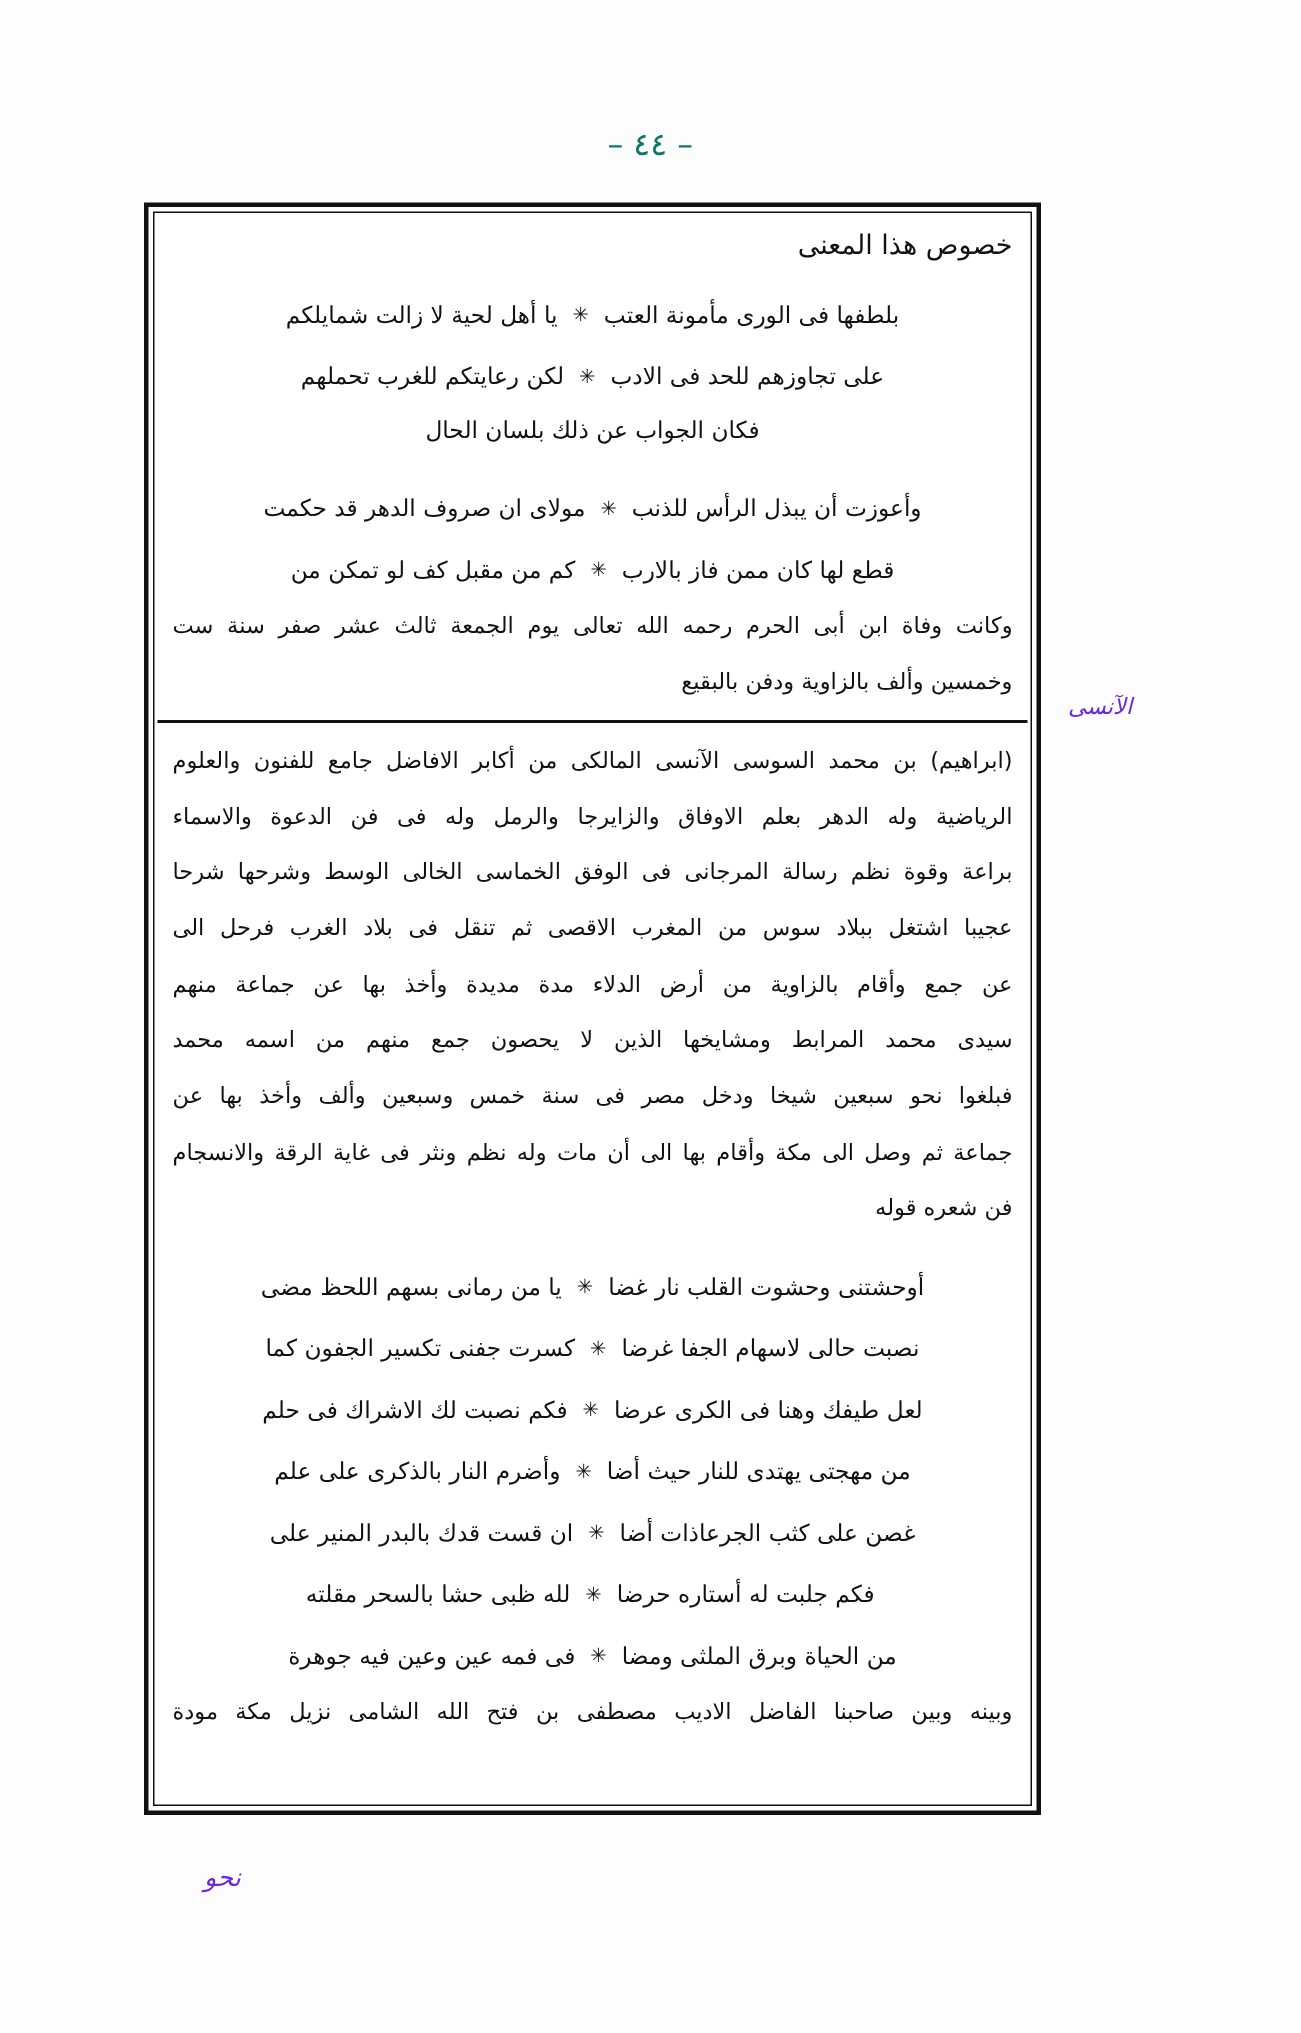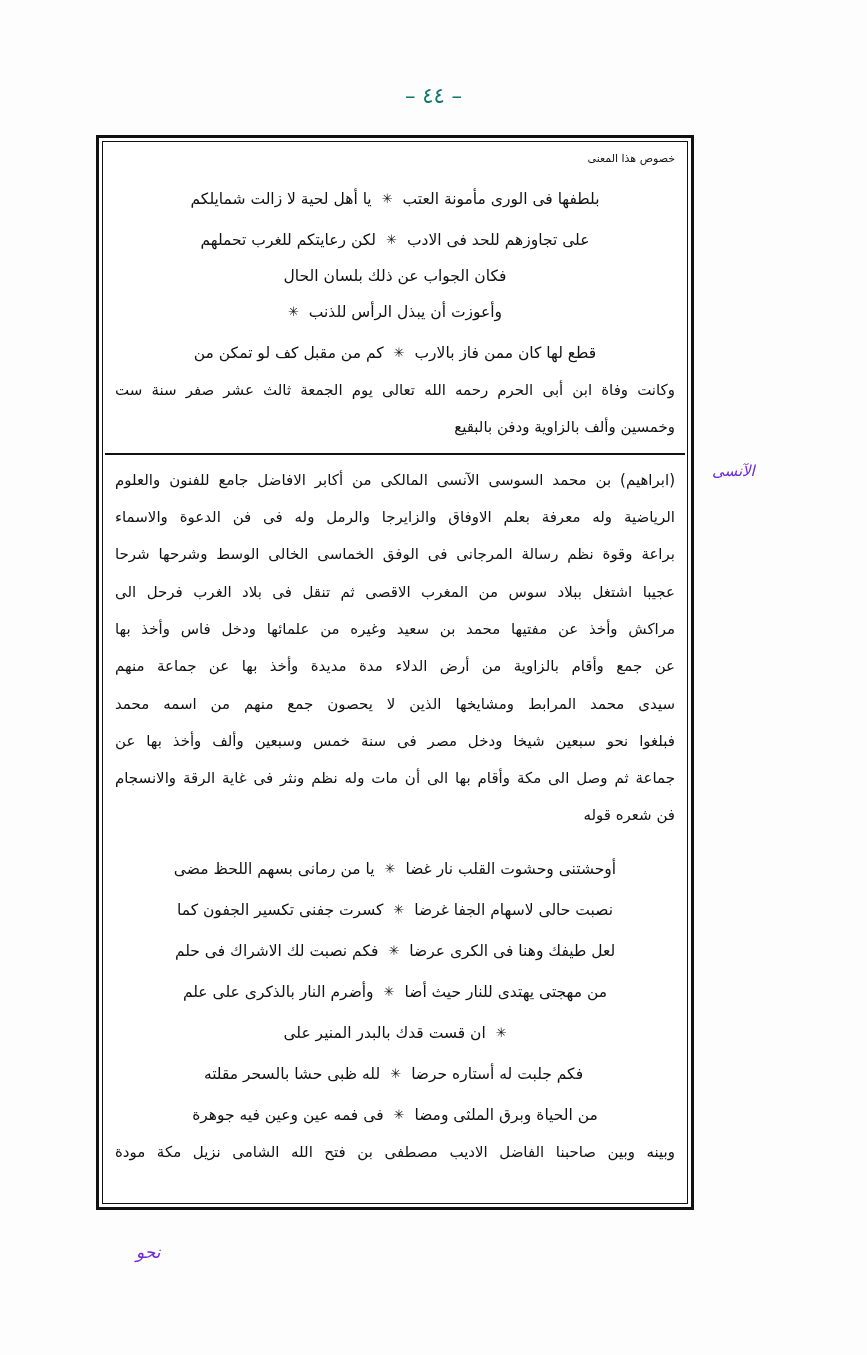--- a/index.html
+++ b/index.html
@@ -114,21 +114,21 @@
     text-align-last: right;
   }
 
   .rule {
     border: 0;
     border-top: 2px solid #111;
     margin: 7px -10px 7px -10px;
   }
 
   .section-head {
-    font-size: 11px;
+    font-size: 18px;
     text-align: right;
     direction: rtl;
   }
 
   
   .margin-note {
     position: absolute;
     direction: rtl;
     font-size: 15px;
     color: #6d28d9;
@@ -171,39 +171,39 @@
           <span class="hemi b">لكن رعايتكم للغرب تحملهم</span>
         </div>
       </div>
 
       <div class="line line-center">فكان الجواب عن ذلك بلسان الحال</div>
 
       <div class="verse-block">
         <div class="verse">
           <span class="hemi a">وأعوزت أن يبذل الرأس للذنب</span>
           <span class="star">✳</span>
+          <span class="hemi b">مولاى ان صروف الدهر قد حكمت</span>
         </div>
         <div class="verse">
           <span class="hemi a">قطع لها كان ممن فاز بالارب</span>
           <span class="star">✳</span>
           <span class="hemi b">كم من مقبل كف لو تمكن من</span>
         </div>
       </div>
 
       <div class="prose">وكانت وفاة ابن أبى الحرم رحمه الله تعالى يوم الجمعة ثالث عشر صفر سنة ست</div>
       <div class="prose last">وخمسين وألف بالزاوية ودفن بالبقيع</div>
 
       <hr class="rule">
 
       <div>
         <div class="prose">(ابراهيم) بن محمد السوسى الآنسى المالكى من أكابر الافاضل جامع للفنون والعلوم</div>
-        <div class="prose">الرياضية ولە معرفة بعلم الاوفاق والزايرجا والرمل ولە فى فن الدعوة والاسماء</div>
+        <div class="prose">الرياضية ولە الدهر بعلم الاوفاق والزايرجا والرمل ولە فى فن الدعوة والاسماء</div>
         <div class="prose">براعة وقوة نظم رسالة المرجانى فى الوفق الخماسى الخالى الوسط وشرحها شرحا</div>
         <div class="prose">عجيبا اشتغل ببلاد سوس من المغرب الاقصى ثم تنقل فى بلاد الغرب فرحل الى</div>
-        <div class="prose">مراكش وأخذ عن مفتيها محمد بن سعيد وغيره من علمائها ودخل فاس وأخذ بها</div>
         <div class="prose">عن جمع وأقام بالزاوية من أرض الدلاء مدة مديدة وأخذ بها عن جماعة منهم</div>
         <div class="prose">سيدى محمد المرابط ومشايخها الذين لا يحصون جمع منهم من اسمه محمد</div>
         <div class="prose">فبلغوا نحو سبعين شيخا ودخل مصر فى سنة خمس وسبعين وألف وأخذ بها عن</div>
         <div class="prose">جماعة ثم وصل الى مكة وأقام بها الى أن مات ولە نظم ونثر فى غاية الرقة والانسجام</div>
         <div class="prose last">فن شعره قوله</div>
       </div>
 
       <div class="verse-block">
         <div class="verse">
           <span class="hemi a">أوحشتنى وحشوت القلب نار غضا</span>
@@ -219,20 +219,21 @@
           <span class="hemi a">لعل طيفك وهنا فى الكرى عرضا</span>
           <span class="star">✳</span>
           <span class="hemi b">فكم نصبت لك الاشراك فى حلم</span>
         </div>
         <div class="verse">
           <span class="hemi a">من مهجتى يهتدى للنار حيث أضا</span>
           <span class="star">✳</span>
           <span class="hemi b">وأضرم النار بالذكرى على علم</span>
         </div>
         <div class="verse">
+          <span class="hemi a">غصن على كثب الجرعاذات أضا</span>
           <span class="star">✳</span>
           <span class="hemi b">ان قست قدك بالبدر المنير على</span>
         </div>
         <div class="verse">
           <span class="hemi a">فكم جلبت لە أستاره حرضا</span>
           <span class="star">✳</span>
           <span class="hemi b">لله ظبى حشا بالسحر مقلته</span>
         </div>
         <div class="verse">
           <span class="hemi a">من الحياة وبرق الملثى ومضا</span>

